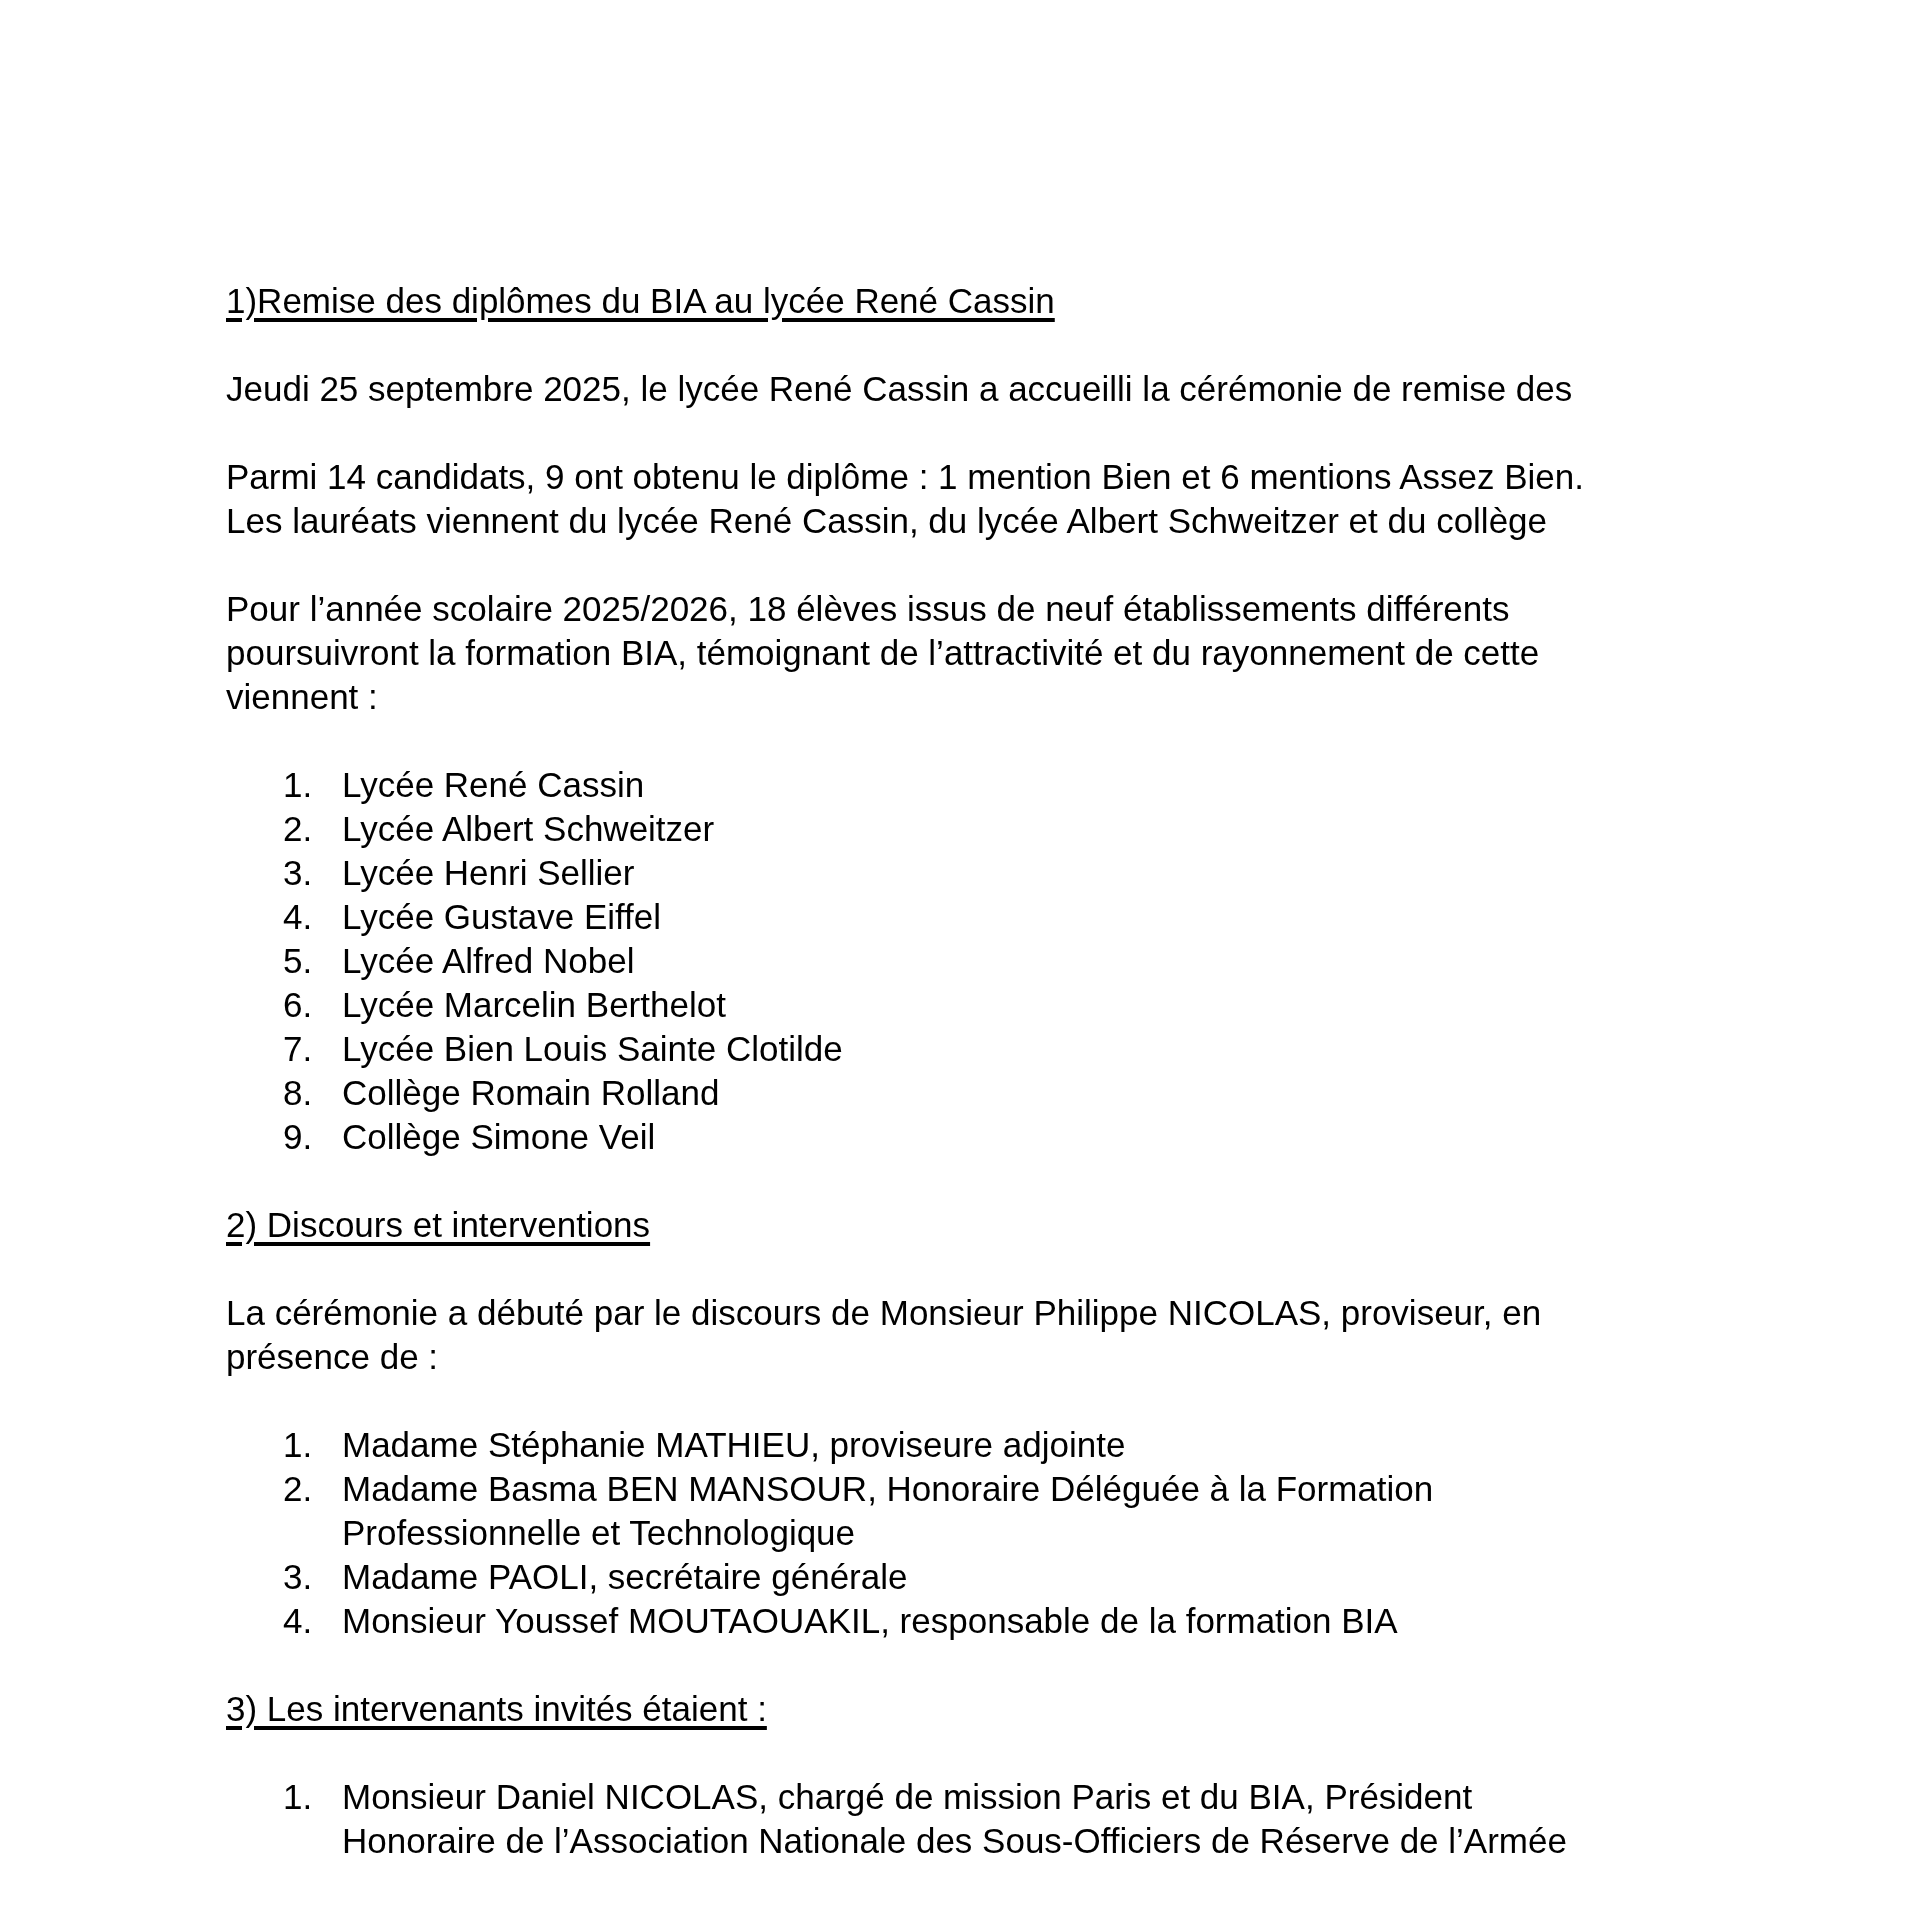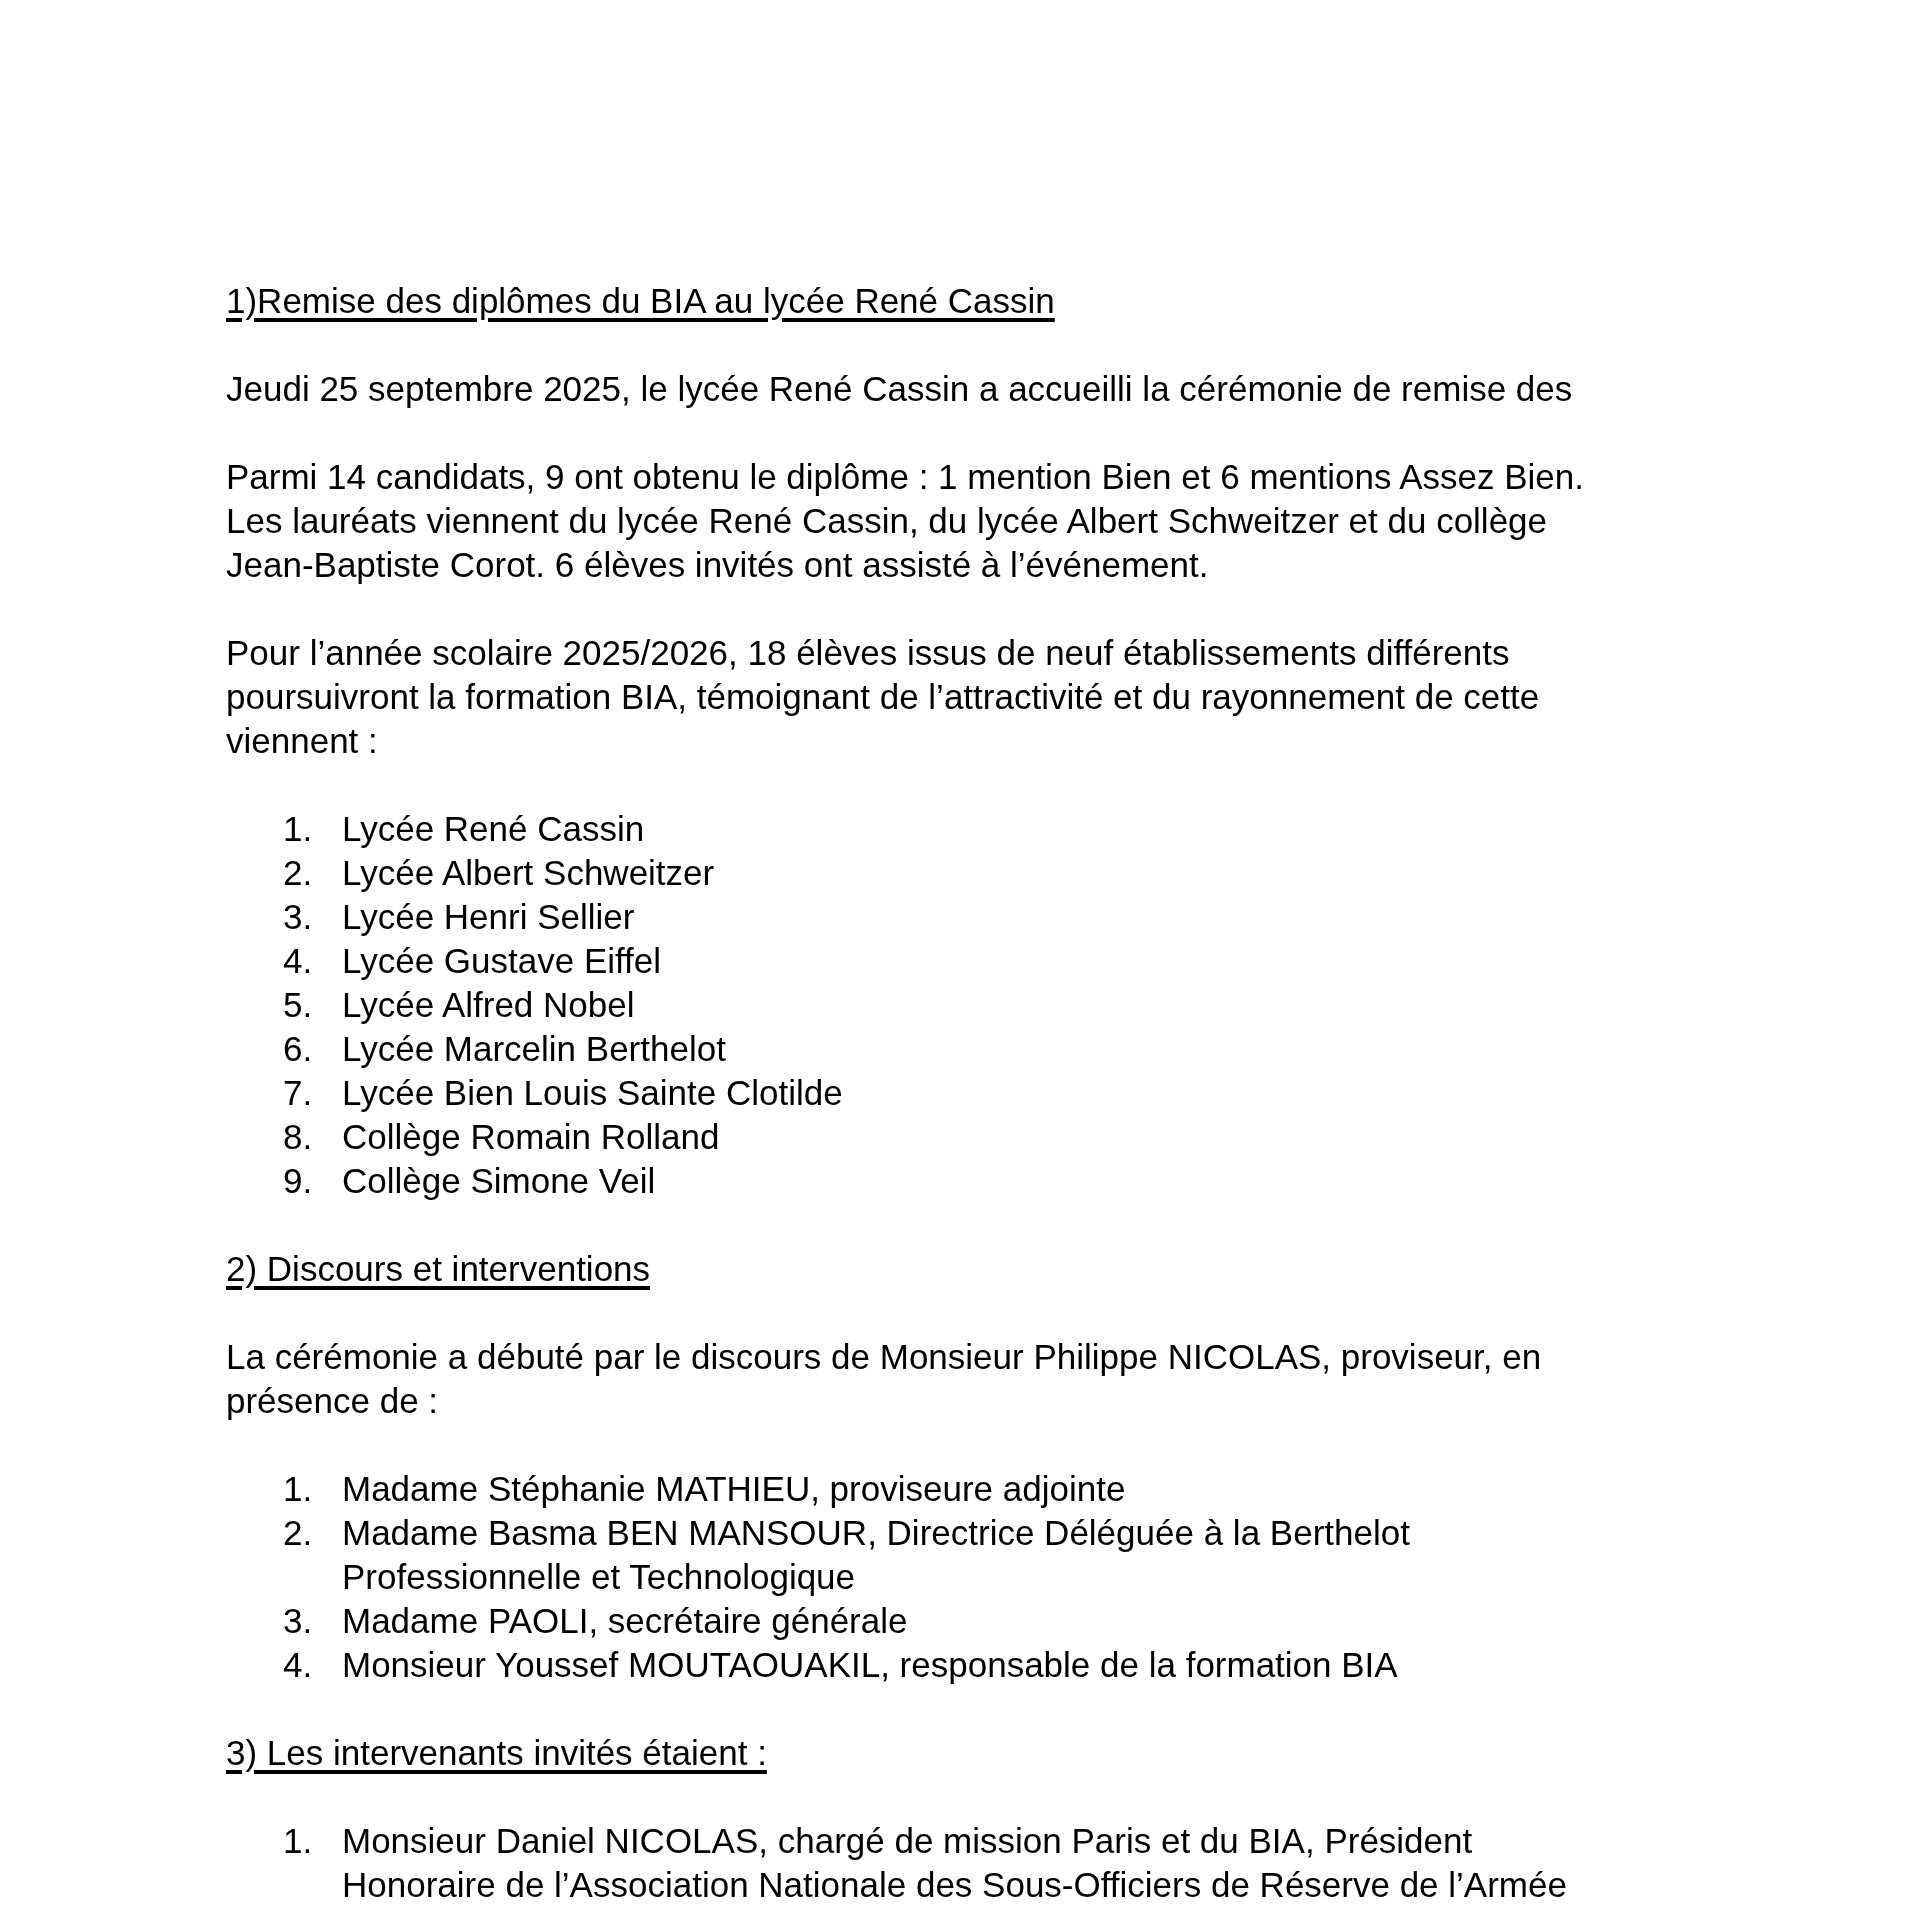--- a/index.html
+++ b/index.html
@@ -38,21 +38,20 @@
 
     <p class="heading">1)Remise des diplômes du BIA au lycée René Cassin</p>
     <div class="gap"></div>
     <p class="para">
       <span>Jeudi 25 septembre 2025, le lycée René Cassin a accueilli la cérémonie de remise des</span><br>
     </p>
     <div class="gap"></div>
     <p class="para">
       <span>Parmi 14 candidats, 9 ont obtenu le diplôme : 1 mention Bien et 6 mentions Assez Bien.</span><br>
       <span>Les lauréats viennent du lycée René Cassin, du lycée Albert Schweitzer et du collège</span><br>
-      <span>Jean-Baptiste Corot. 6 élèves invités ont assisté à l’événement.</span>
     </p>
     <div class="gap"></div>
     <p class="para">
       <span>Pour l’année scolaire 2025/2026, 18 élèves issus de neuf établissements différents</span><br>
       <span>poursuivront la formation BIA, témoignant de l’attractivité et du rayonnement de cette</span><br>
       <span>viennent :</span>
     </p>
     <div class="gap"></div>
     <ol class="list">
         <li><span class="num">1.</span><span>Lycée René Cassin</span></li>
@@ -69,21 +68,21 @@
 
     <p class="heading">2) Discours et interventions</p>
     <div class="gap"></div>
     <p class="para">
       <span>La cérémonie a débuté par le discours de Monsieur Philippe NICOLAS, proviseur, en</span><br>
       <span>présence de :</span>
     </p>
     <div class="gap"></div>
     <ol class="list">
         <li><span class="num">1.</span><span>Madame Stéphanie MATHIEU, proviseure adjointe</span></li>
-        <li><span class="num">2.</span><span>Madame Basma BEN MANSOUR, Directrice Déléguée à la Berthelot</span><br><span>Professionnelle et Technologique</span></li>
+        <li><span class="num">2.</span><span>Madame Basma BEN MANSOUR, Honoraire Déléguée à la Formation</span><br><span>Professionnelle et Technologique</span></li>
         <li><span class="num">3.</span><span>Madame PAOLI, secrétaire générale</span></li>
         <li><span class="num">4.</span><span>Monsieur Youssef MOUTAOUAKIL, responsable de la formation BIA</span></li>
       </ol>
     <div class="gap"></div>
 
     <p class="heading">3) Les intervenants invités étaient :</p>
     <div class="gap"></div>
     <ol class="list">
         <li><span class="num">1.</span><span>Monsieur Daniel NICOLAS, chargé de mission Paris et du BIA, Président</span><br><span>Honoraire de l’Association Nationale des Sous-Officiers de Réserve de l’Armée</span><br></li>
       </ol>

